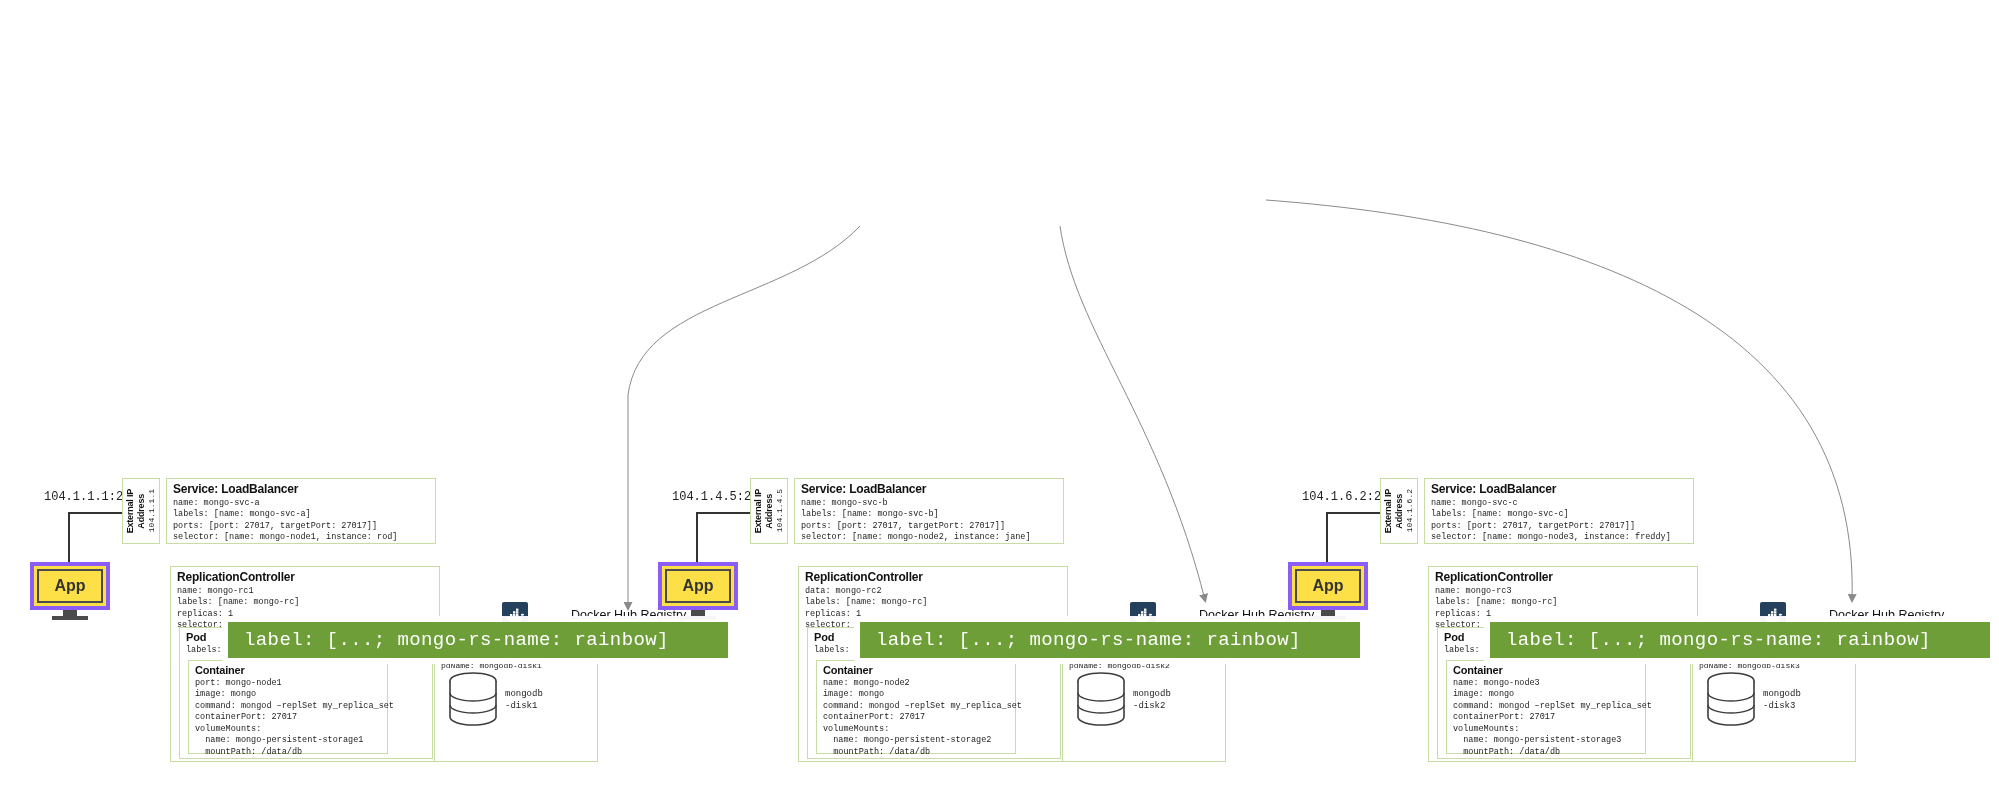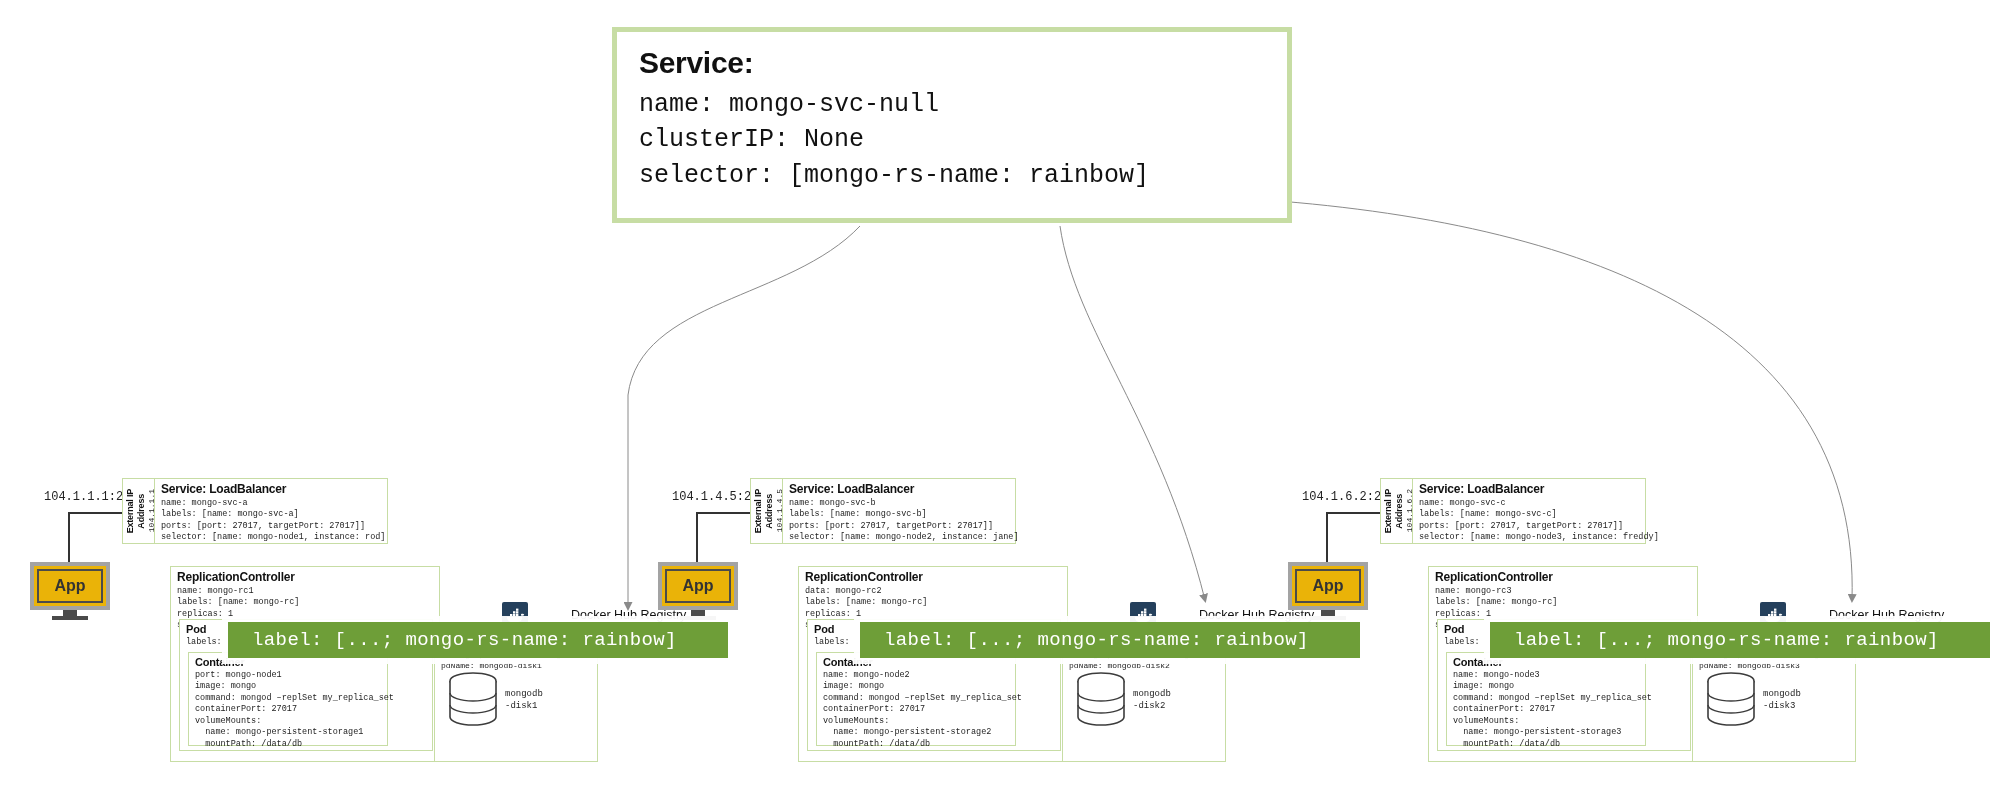--- a/index.html
+++ b/index.html
@@ -15,22 +15,22 @@
     letter-spacing:-0.3px;line-height:1.15;margin-bottom:6px;}
   .svc-callout .ln{font-family:"Liberation Mono",monospace;font-size:25px;
     color:#111;line-height:1.42;white-space:pre;}
 
   
   .cluster{position:absolute;top:470px;width:640px;height:333px;}
   .cl0{left:22px;} .cl1{left:650px;} .cl2{left:1280px;}
 
   
   .app{position:absolute;left:8px;top:92px;width:80px;height:60px;}
-  .app .scr{width:80px;height:48px;border:4px solid #a3a3a3;box-sizing:border-box;
-    background:#eab308;display:flex;align-items:center;justify-content:center;}
+  .app .scr{width:80px;height:48px;border:4px solid #8b5cf6;box-sizing:border-box;
+    background:#fde047;display:flex;align-items:center;justify-content:center;}
   .app .scr .inner{width:66px;height:34px;border:2px solid #4a4a4a;box-sizing:border-box;
     display:flex;align-items:center;justify-content:center;
     font-size:16px;font-weight:bold;color:#333;}
   .app .neck{width:14px;height:6px;background:#4a4a4a;margin:0 auto;}
   .app .base{width:36px;height:4px;background:#4a4a4a;margin:0 auto;}
 
   
   .iplabel{position:absolute;left:22px;top:20px;font-family:"Liberation Mono",monospace;
     font-size:12px;color:#222;white-space:nowrap;}
   .ipline-h{position:absolute;left:46px;top:42px;width:80px;height:2px;background:#333;}
@@ -48,23 +48,23 @@
   .extip .v2{writing-mode:vertical-rl;transform:rotate(180deg);
     font-family:"Liberation Mono",monospace;font-size:8px;color:#222;}
 
   
   .panel{position:absolute;border:1.5px solid #c7dda4;box-sizing:border-box;background:#fff;}
   .ptitle{font-size:12px;font-weight:bold;color:#111;letter-spacing:-0.2px;
     margin:3px 0 2px 6px;}
   .pline{font-family:"Liberation Mono",monospace;font-size:8.5px;color:#1d1d1d;
     line-height:1.35;margin-left:6px;white-space:pre;}
 
-  .svcbox{left:132px;top:8px;width:234px;height:66px;}
+  .svcbox{left:144px;top:8px;width:270px;height:66px;}
   .rcbox{left:148px;top:96px;width:270px;height:196px;}
-  .podbox{left:8px;top:52px;width:254px;height:132px;}
+  .podbox{left:8px;top:60px;width:254px;height:132px;}
   .contbox{left:8px;top:32px;width:200px;height:94px;}
   .volbox{left:412px;top:152px;width:164px;height:140px;}
 
   .podbox .ptitle,.contbox .ptitle{font-size:11px;}
   .volbox .ptitle{font-size:10px;}
   .volbox .pline{font-size:8px;}
 
   
   .cyl{position:absolute;left:12px;top:48px;width:52px;height:58px;}
   .cyl svg{display:block;}
@@ -74,21 +74,21 @@
   
   .docker{position:absolute;left:480px;top:132px;display:flex;align-items:center;gap:7px;}
   .docker .dbox{width:26px;height:26px;background:#24405c;border-radius:2px;
     display:flex;align-items:center;justify-content:center;}
   .docker .dlabel{font-size:12.5px;color:#111;white-space:nowrap;margin-left:36px;}
 
   
   .banner{position:absolute;background:#6e9e38;height:36px;
     display:flex;align-items:center;box-shadow:0 0 0 6px rgba(255,255,255,0.95);}
   .banner span{font-family:"Liberation Mono",monospace;font-size:19px;color:#ffffff;
-    white-space:pre;padding-left:24px;letter-spacing:0.4px;}
+    white-space:pre;padding-left:16px;letter-spacing:0.4px;}
   .b0{left:228px;top:622px;width:500px;}
   .b1{left:860px;top:622px;width:500px;}
   .b2{left:1490px;top:622px;width:500px;}
 
   .arrowsvg{position:absolute;left:0;top:0;width:1999px;height:803px;pointer-events:none;}
   .faint{stroke:#8a8a8a;stroke-width:1;fill:none;}
 </style>
 </head>
 <body>
 
@@ -98,26 +98,20 @@
     <defs>
       <marker id="ah" markerWidth="9" markerHeight="9" refX="6" refY="4.5" orient="auto" markerUnits="userSpaceOnUse">
         <path d="M0,0 L9,4.5 L0,9 z" fill="#8a8a8a"></path>
       </marker>
     </defs>
     <path class="faint" marker-end="url(#ah)" d="M 860,226 C 790,300 640,300 628,395 L 628,608"></path>
     <path class="faint" marker-end="url(#ah)" d="M 1060,226 C 1075,330 1160,420 1205,600"></path>
     <path class="faint" marker-end="url(#ah)" d="M 1266,200 C 1600,225 1860,330 1852,600"></path>
   </svg>
 
-  <div class="svc-callout">
-    <div class="hdr">Service:</div>
-    <div class="ln">name: mongo-svc-null</div>
-    <div class="ln">clusterIP: None</div>
-    <div class="ln">selector: [mongo-rs-name: rainbow]</div>
-  </div>
 
   <div class="cluster cl0">
     <div class="iplabel">104.1.1.1:27017</div>
     <div class="ipline-h"></div>
     <div class="ipline-v"></div>
     <div class="iparrow"></div>
 
     <div class="app">
       <div class="scr">
         <div class="inner">App</div>

